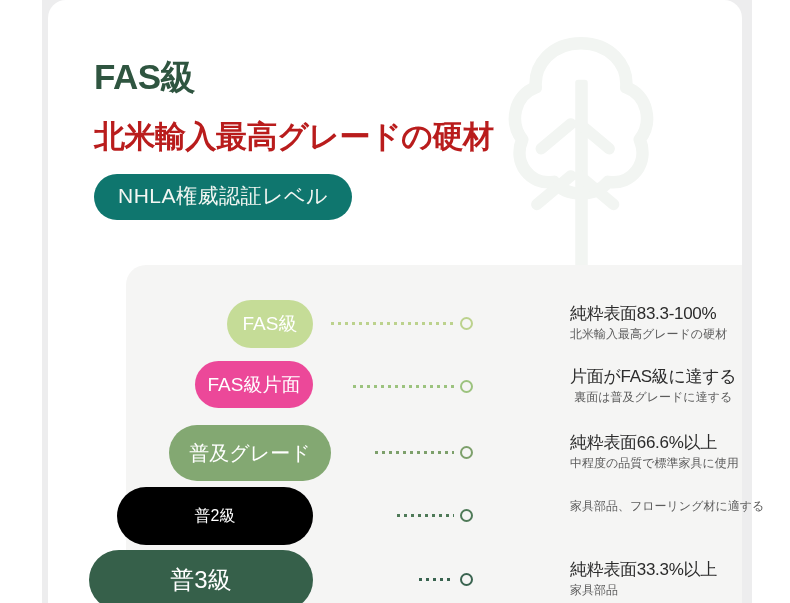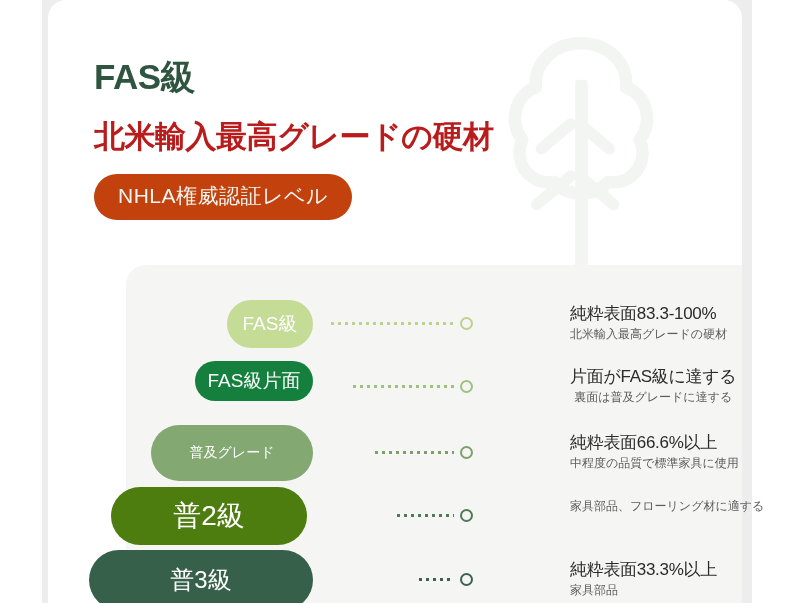--- a/index.html
+++ b/index.html
@@ -77,21 +77,21 @@
     font-weight: bold;
     color: #b91c1c;
     letter-spacing: -0.5px;
     line-height: 1.15;
     margin: 22px 0 0 0;
     white-space: nowrap;
   }
   .badge {
     display: inline-block;
     margin-top: 20px;
-    background: #c2410c;
+    background: #0f766e;
     color: #f2f6f2;
     font-size: 21px;
     padding: 8px 24px 10px 24px;
     border-radius: 24px;
     letter-spacing: 0.5px;
   }
 
   
   .panel {
     position: absolute;
@@ -219,43 +219,43 @@
       <div class="connector" style="left: 253px; top: 17px;">
         <div class="dots" style="width: 123px; background-image: radial-gradient(circle at 1.5px 1.5px, rgb(188, 210, 141) 1.5px, rgba(0, 0, 0, 0) 1.6px);"></div>
         <div class="ring" style="border: 2.5px solid rgb(188, 210, 141);"></div>
       </div>
       <div class="info" style="top: 4px;">
         <div class="info-title">純粋表面83.3-100%</div>
         <div class="info-desc">北米輸入最高グレードの硬材</div>
       </div>
     </div>
     <div class="row" style="top: 96px; height: 52px;">
-      <div class="pill" style="position: absolute; left: 117px; top: 0px; width: 118px; height: 40px; background: #15803d; font-size: 19px;">FAS級片面</div>
+      <div class="pill" style="position: absolute; left: 117px; top: 0px; width: 118px; height: 47px; background: #ec4899; font-size: 19px;">FAS級片面</div>
       <div class="connector" style="left: 275px; top: 19px;">
         <div class="dots" style="width: 101px; background-image: radial-gradient(circle at 1.5px 1.5px, rgb(156, 195, 126) 1.5px, rgba(0, 0, 0, 0) 1.6px);"></div>
         <div class="ring" style="border: 2.5px solid rgb(156, 195, 126);"></div>
       </div>
       <div class="info" style="top: 6px; text-align: center;">
         <div class="info-title">片面がFAS級に達する</div>
         <div class="info-desc">裏面は普及グレードに達する</div>
       </div>
     </div>
     <div class="row" style="top: 160px; height: 56px;">
-      <div class="pill" style="position: absolute; left: 73px; top: 0px; width: 162px; height: 56px; background: rgb(131, 168, 114); font-size: 14px;">普及グレード</div>
+      <div class="pill" style="position: absolute; left: 91px; top: 0px; width: 162px; height: 56px; background: rgb(131, 168, 114); font-size: 20px;">普及グレード</div>
       <div class="connector" style="left: 297px; top: 21px;">
         <div class="dots" style="width: 79px; background-image: radial-gradient(circle at 1.5px 1.5px, rgb(125, 160, 107) 1.5px, rgba(0, 0, 0, 0) 1.6px);"></div>
         <div class="ring" style="border: 2.5px solid rgb(125, 160, 107);"></div>
       </div>
       <div class="info" style="top: 8px;">
         <div class="info-title">純粋表面66.6%以上</div>
         <div class="info-desc">中程度の品質で標準家具に使用</div>
       </div>
     </div>
     <div class="row" style="top: 222px; height: 58px;">
-      <div class="pill" style="position: absolute; left: 33px; top: 0px; width: 196px; height: 58px; background: #4d7c0f; font-size: 28px;">普2級</div>
+      <div class="pill" style="position: absolute; left: 39px; top: 0px; width: 196px; height: 58px; background: #000000; font-size: 16px;">普2級</div>
       <div class="connector" style="left: 319px; top: 22px;">
         <div class="dots" style="width: 57px; background-image: radial-gradient(circle at 1.5px 1.5px, rgb(79, 122, 88) 1.5px, rgba(0, 0, 0, 0) 1.6px);"></div>
         <div class="ring" style="border: 2.5px solid rgb(79, 122, 88);"></div>
       </div>
       <div class="info" style="top: 9px;">
         <div class="info-desc">家具部品、フローリング材に適する</div>
       </div>
     </div>
     <div class="row" style="top: 285px; height: 60px;">
       <div class="pill" style="position: absolute; left: 11px; top: 0px; width: 224px; height: 60px; background: rgb(54, 96, 74); font-size: 24px;">普3級</div>

